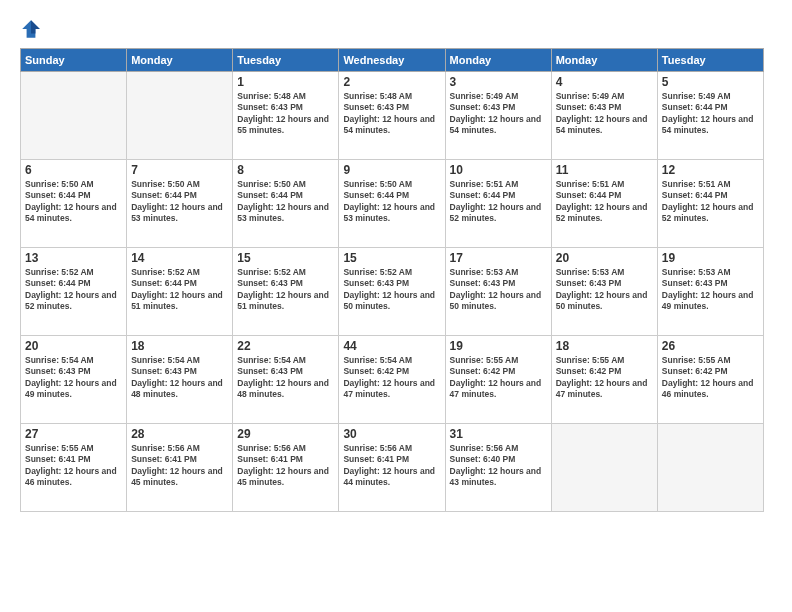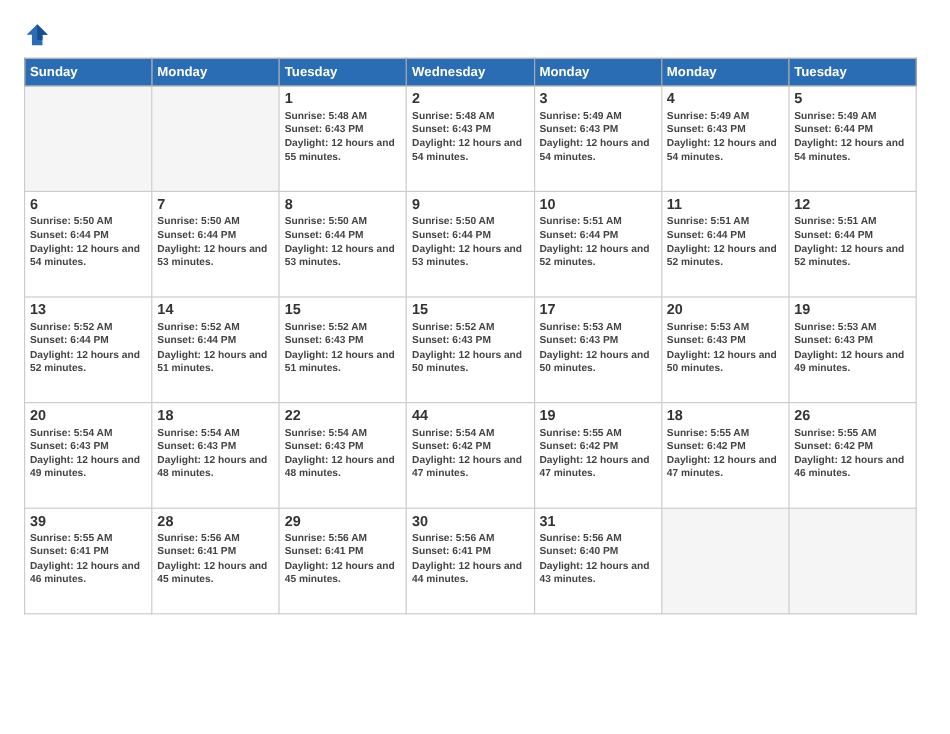--- a/index.html
+++ b/index.html
@@ -294,21 +294,21 @@
           </td>
           <td>
             <span class="day-num">26</span>
             <div class="day-info" style="white-space: pre-line;">Sunrise: 5:55 AM
 Sunset: 6:42 PM
 Daylight: 12 hours and 46 minutes.</div>
           </td>
         </tr>
         <tr>
           <td>
-            <span class="day-num">39</span>
+            <span class="day-num">27</span>
             <div class="day-info" style="white-space: pre-line;">Sunrise: 5:55 AM
 Sunset: 6:41 PM
 Daylight: 12 hours and 46 minutes.</div>
           </td>
           <td>
             <span class="day-num">28</span>
             <div class="day-info" style="white-space: pre-line;">Sunrise: 5:56 AM
 Sunset: 6:41 PM
 Daylight: 12 hours and 45 minutes.</div>
           </td>

